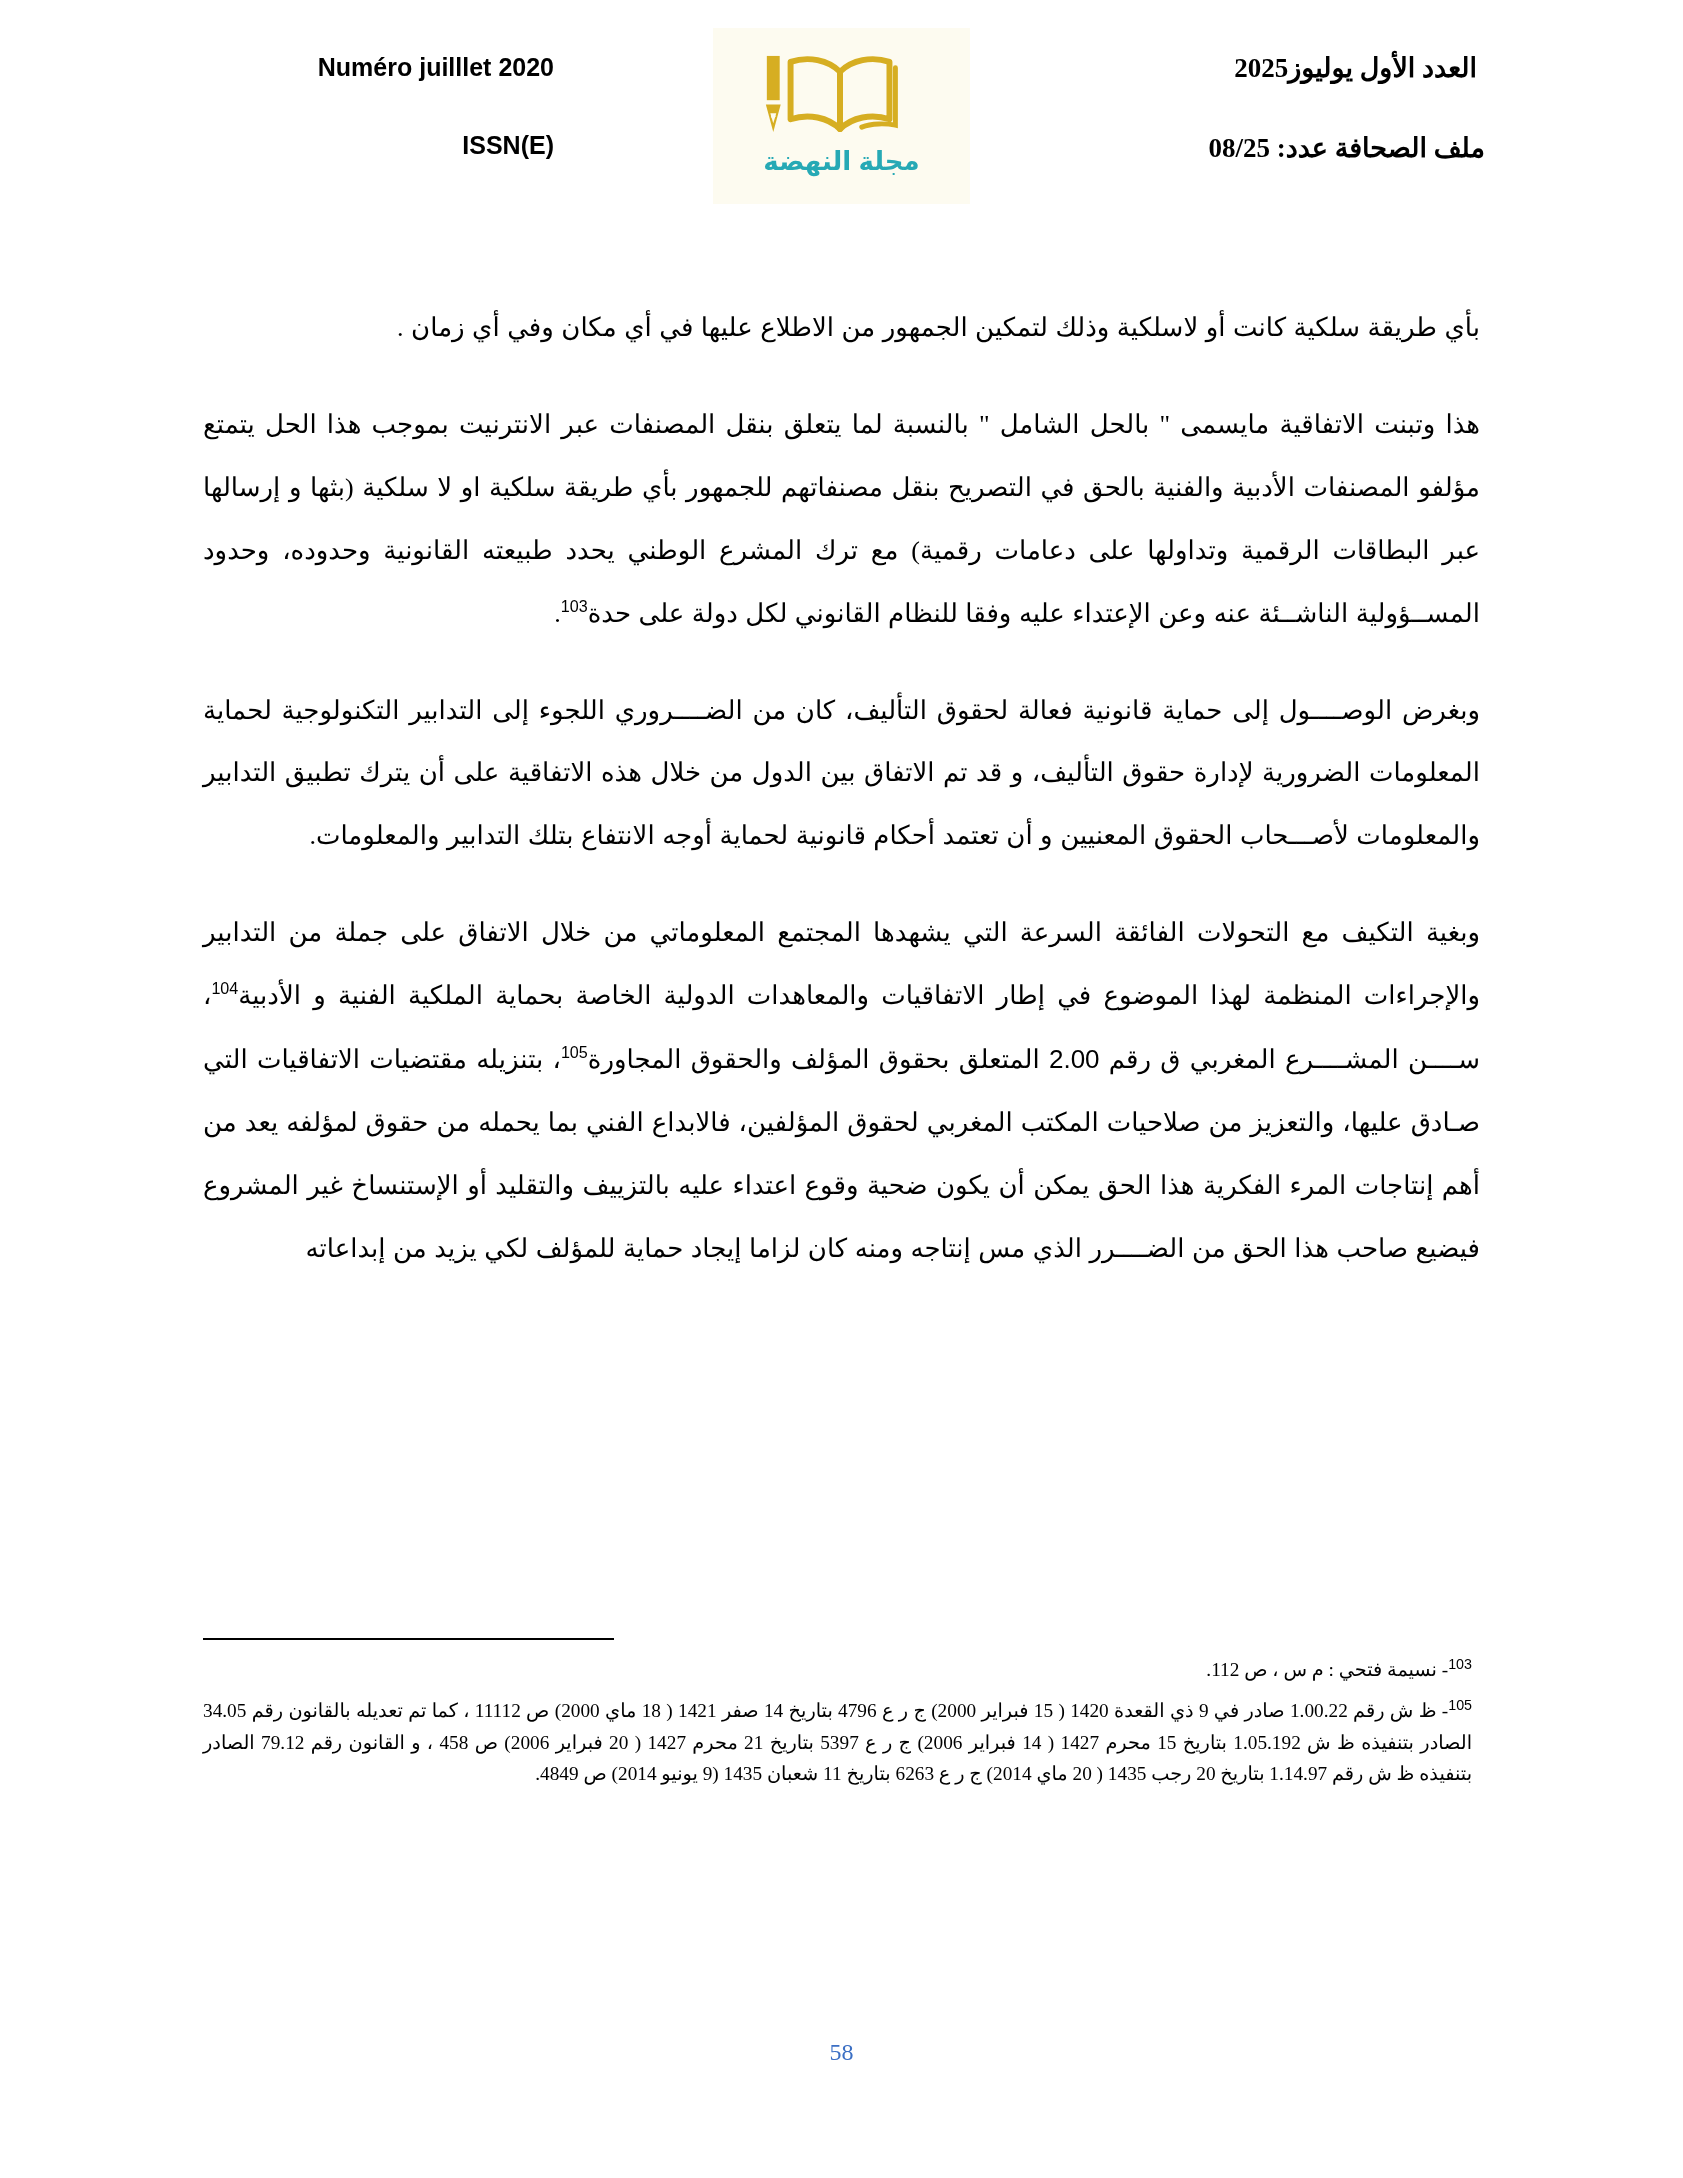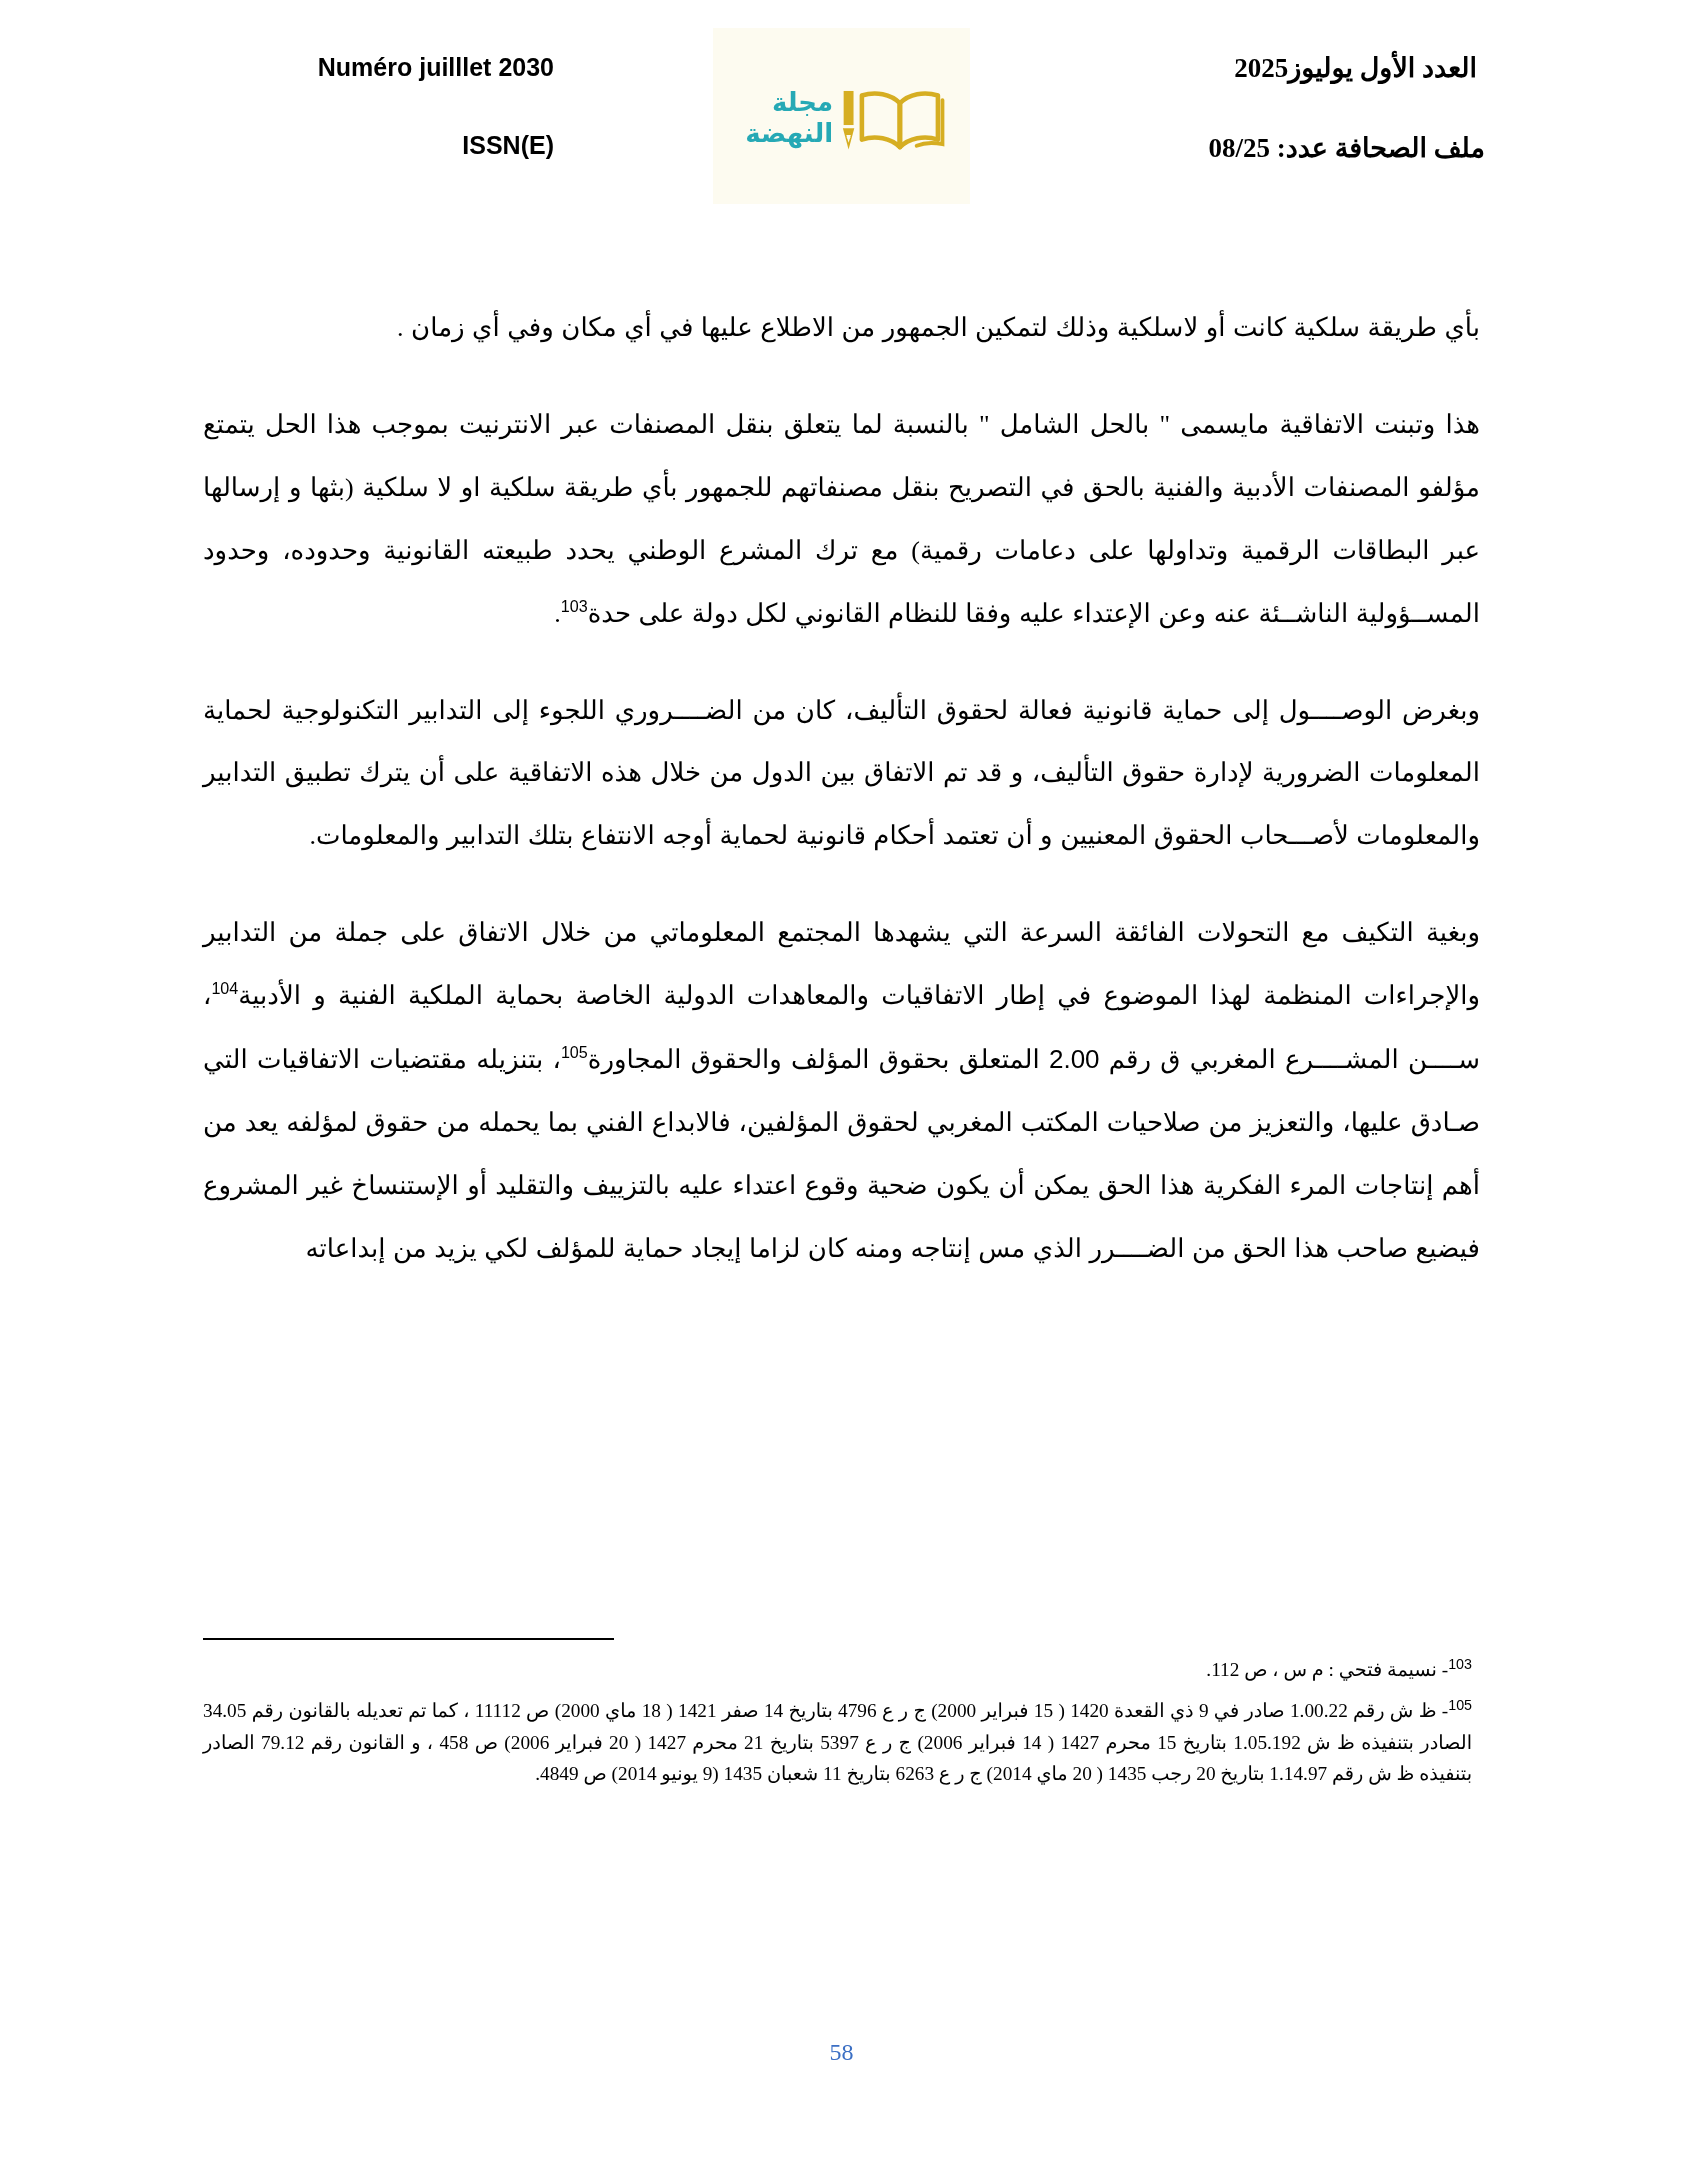--- a/index.html
+++ b/index.html
@@ -70,20 +70,21 @@
     line-height: 1.2;
   }
   .header-right .hdr-line-ar:nth-child(1) { margin-right: 8px; }
 
   
   .logo-wrap {
     width: 257px;
     height: 176px;
     background: #fdfbf0;
     display: flex;
+    flex-direction: column;
     align-items: center;
     justify-content: flex-start;
     padding-top: 10px;
     box-sizing: border-box;
     position: relative;
   }
   .logo-mark {
     width: 178px;
     height: 114px;
     display: block;
@@ -211,21 +212,21 @@
         <path d="M138 24 C120 18 100 22 88 34 L88 92 C100 80 120 76 138 82 Z" fill="none" stroke="#d6ae22" stroke-width="6" stroke-linejoin="round"></path>
 
         <line x1="88" y1="34" x2="88" y2="92" stroke="#d6ae22" stroke-width="6"></line>
 
         <path d="M144 30 L144 88 C134 86 120 86 110 90" fill="none" stroke="#d6ae22" stroke-width="5" stroke-linecap="round"></path>
       </svg>
       <div class="logo-text">مجلة النهضة</div>
     </div>
 
     <div class="header-left">
-      <div class="hdr-line-fr">Numéro juilllet 2030</div>
+      <div class="hdr-line-fr">Numéro juilllet 2020</div>
       <div class="hdr-line-fr">ISSN(E)</div>
     </div>
 
   </div>
 
   <div class="body-area">
 
     <p class="para">بأي طريقة سلكية كانت أو لاسلكية وذلك لتمكين الجمهور من الاطلاع عليها في أي مكان وفي أي زمان .</p>
 
     <p class="para"><span>هذا وتبنت الاتفاقية مايسمى  " بالحل الشامل " بالنسبة لما يتعلق بنقل المصنفات عبر الانترنيت بموجب هذا الحل يتمتع مؤلفو المصنفات الأدبية والفنية بالحق في التصريح بنقل مصنفاتهم للجمهور بأي طريقة سلكية او لا سلكية (بثها و إرسالها عبر البطاقات الرقمية وتداولها على دعامات رقمية) مع ترك المشرع الوطني يحدد طبيعته القانونية وحدوده، وحدود المســؤولية الناشــئة عنه وعن الإعتداء عليه وفقا للنظام القانوني لكل دولة على حدة</span><sup class="fn num">103</sup>.</p>

